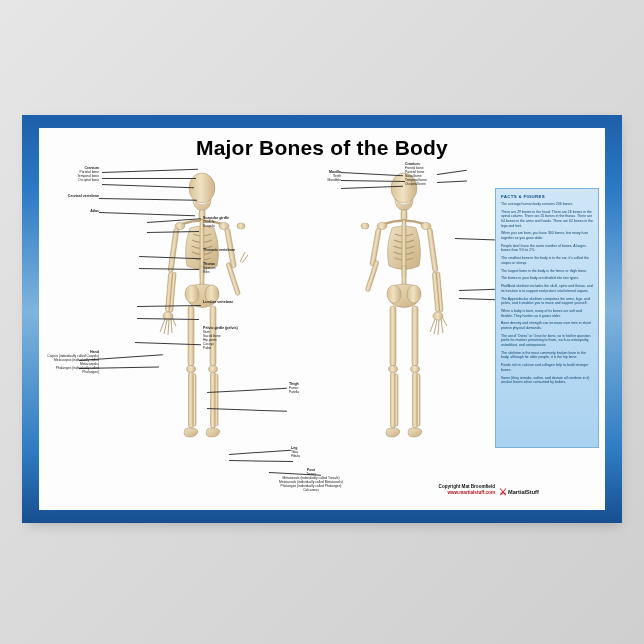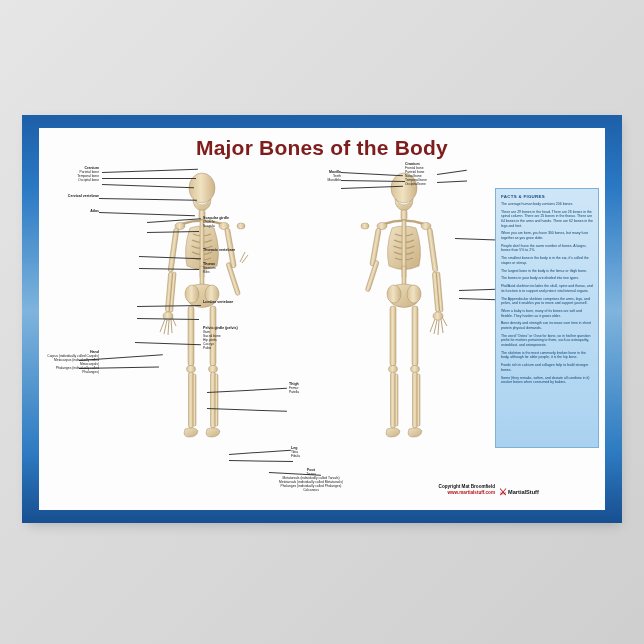--- a/index.html
+++ b/index.html
@@ -44,21 +44,21 @@
     position:absolute;
     left:17px;top:13px;right:17px;bottom:13px;
     background:#fdfdfd;
     overflow:hidden;
   }
   .title{
     position:absolute;top:8px;left:0;right:0;
     text-align:center;
     font-size:21px;
     font-weight:bold;
-    color:#7f1d1d;
+    color:#000000;
     letter-spacing:0.2px;
   }
 
   
   .fig{position:absolute;}
   .fig-front{left:88px;top:38px;width:150px;height:320px;}
   .fig-back{left:290px;top:38px;width:150px;height:320px;}
 
   
   .facts{

